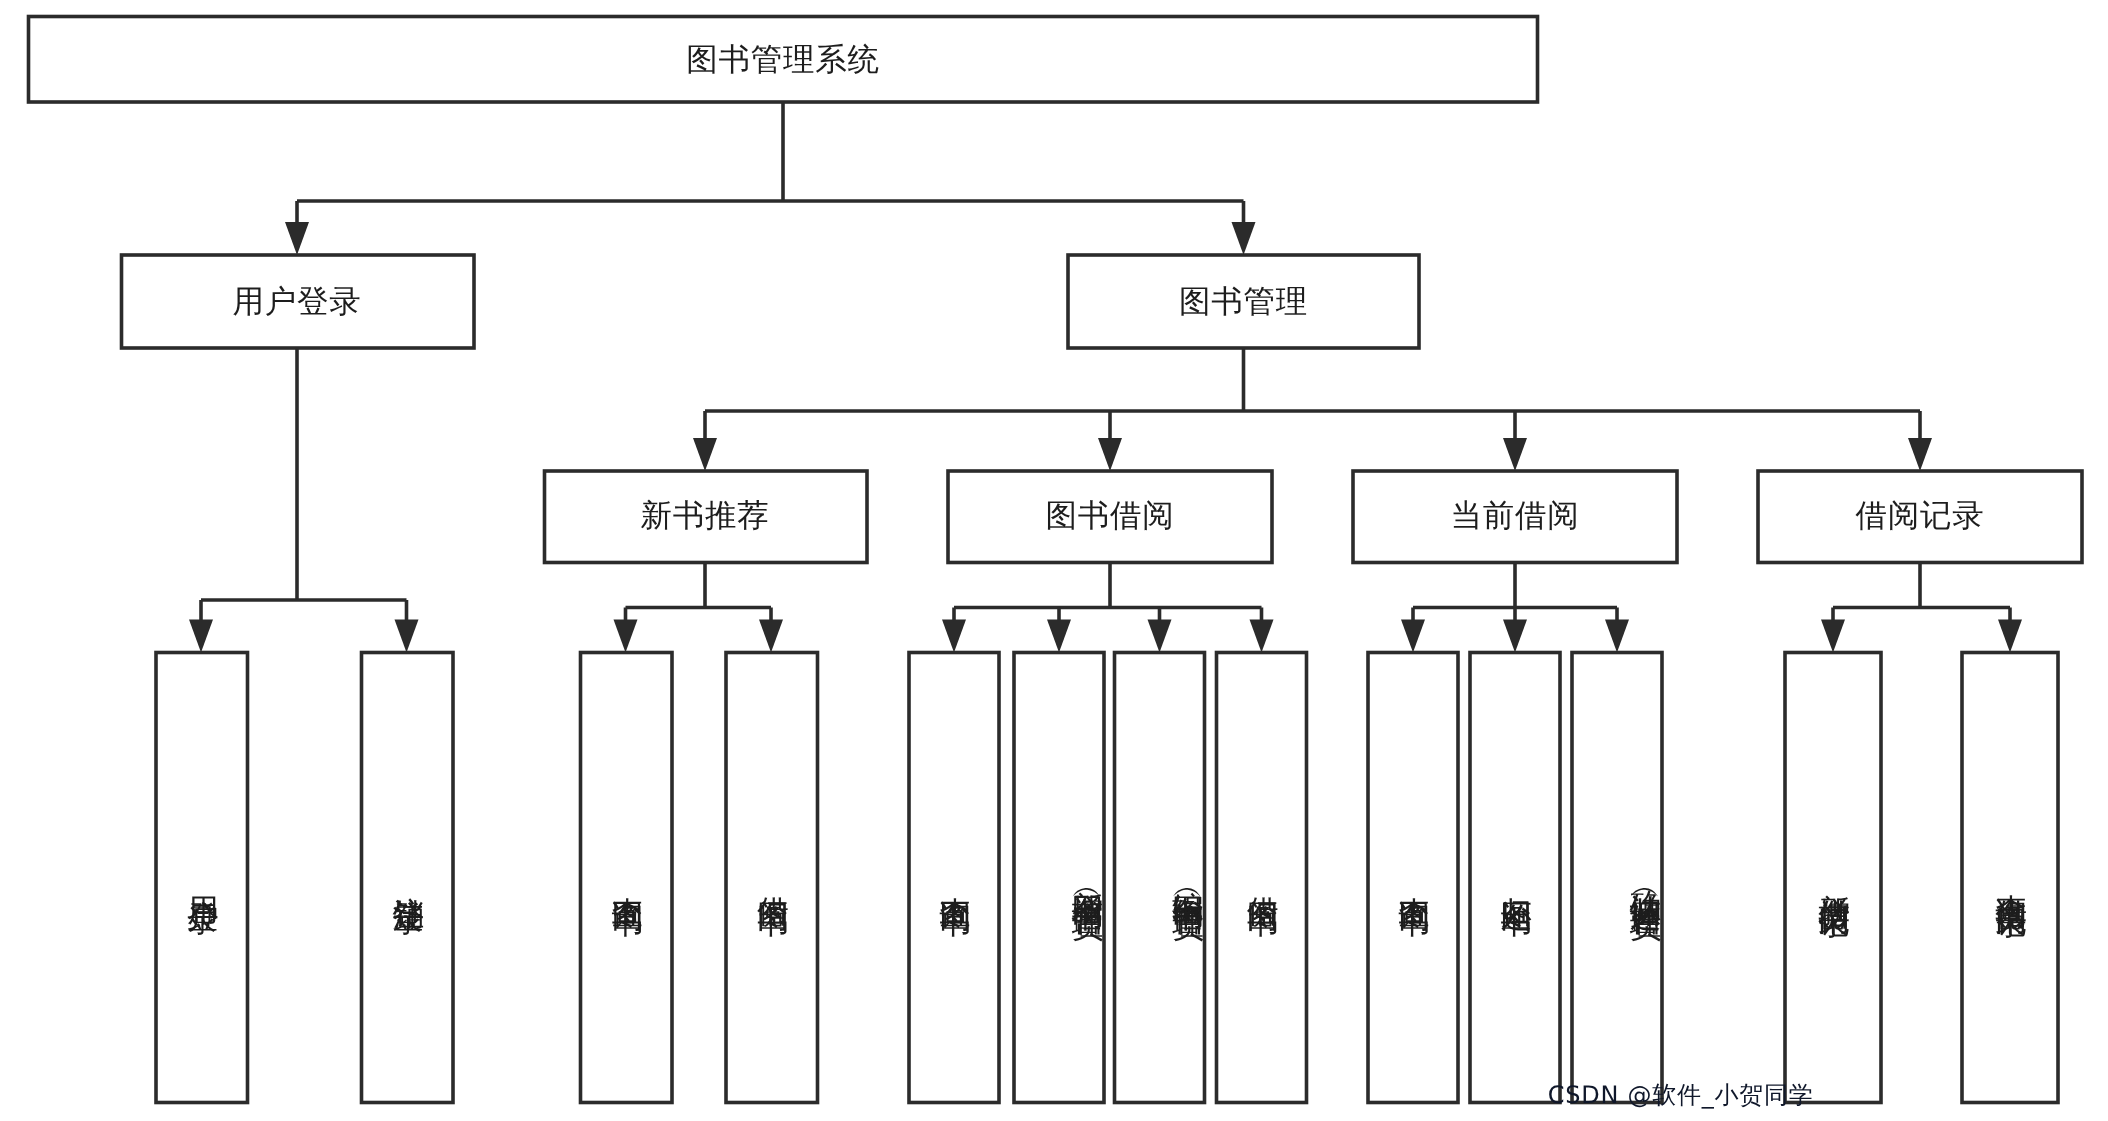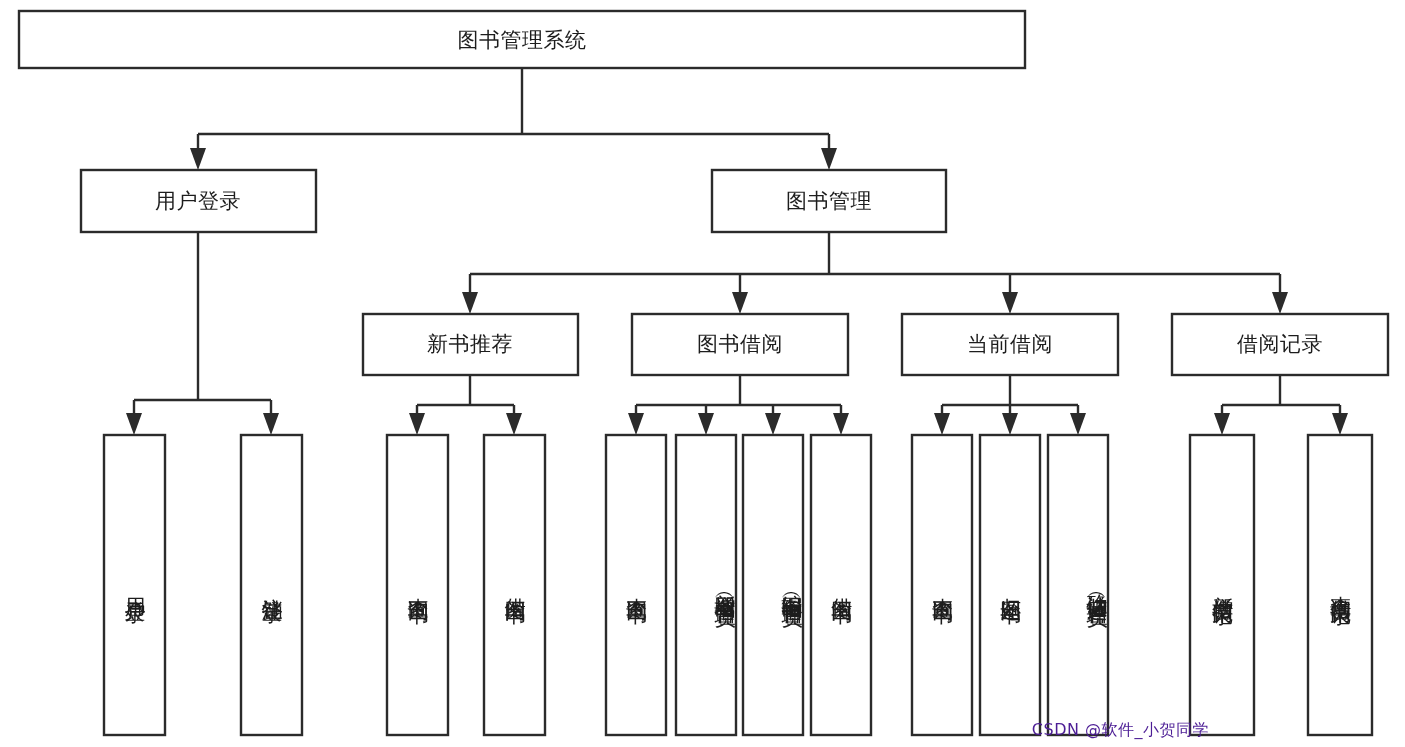--- a/index.html
+++ b/index.html
@@ -71,21 +71,21 @@
     justify-content: center;
     pointer-events: none;
     user-select: none;
   }
   #watermark {
     position: absolute;
     right: 12px;
     bottom: 6px;
     font-family: "DejaVu Sans", "Liberation Sans", sans-serif;
     font-size: 16px;
-    color: #4c1d95;
+    color: #0f172a;
     letter-spacing: 0.5px;
     white-space: nowrap;
     user-select: none;
   }
 </style>
 </head>
 <body>
 
 <div id="diagram-root">
 

